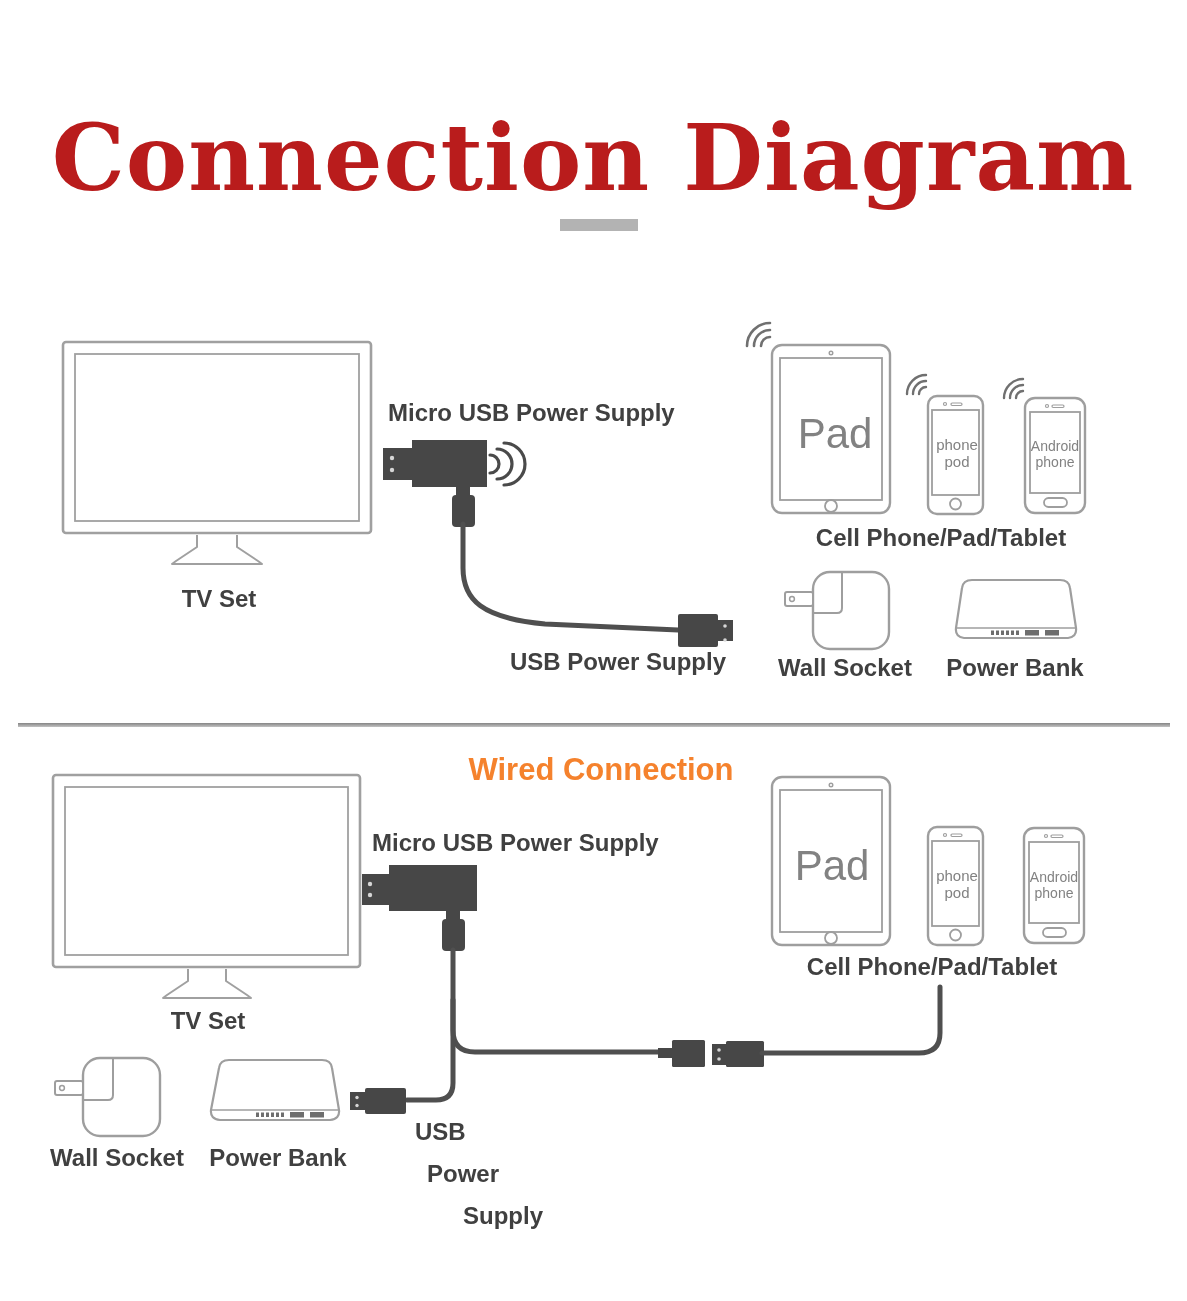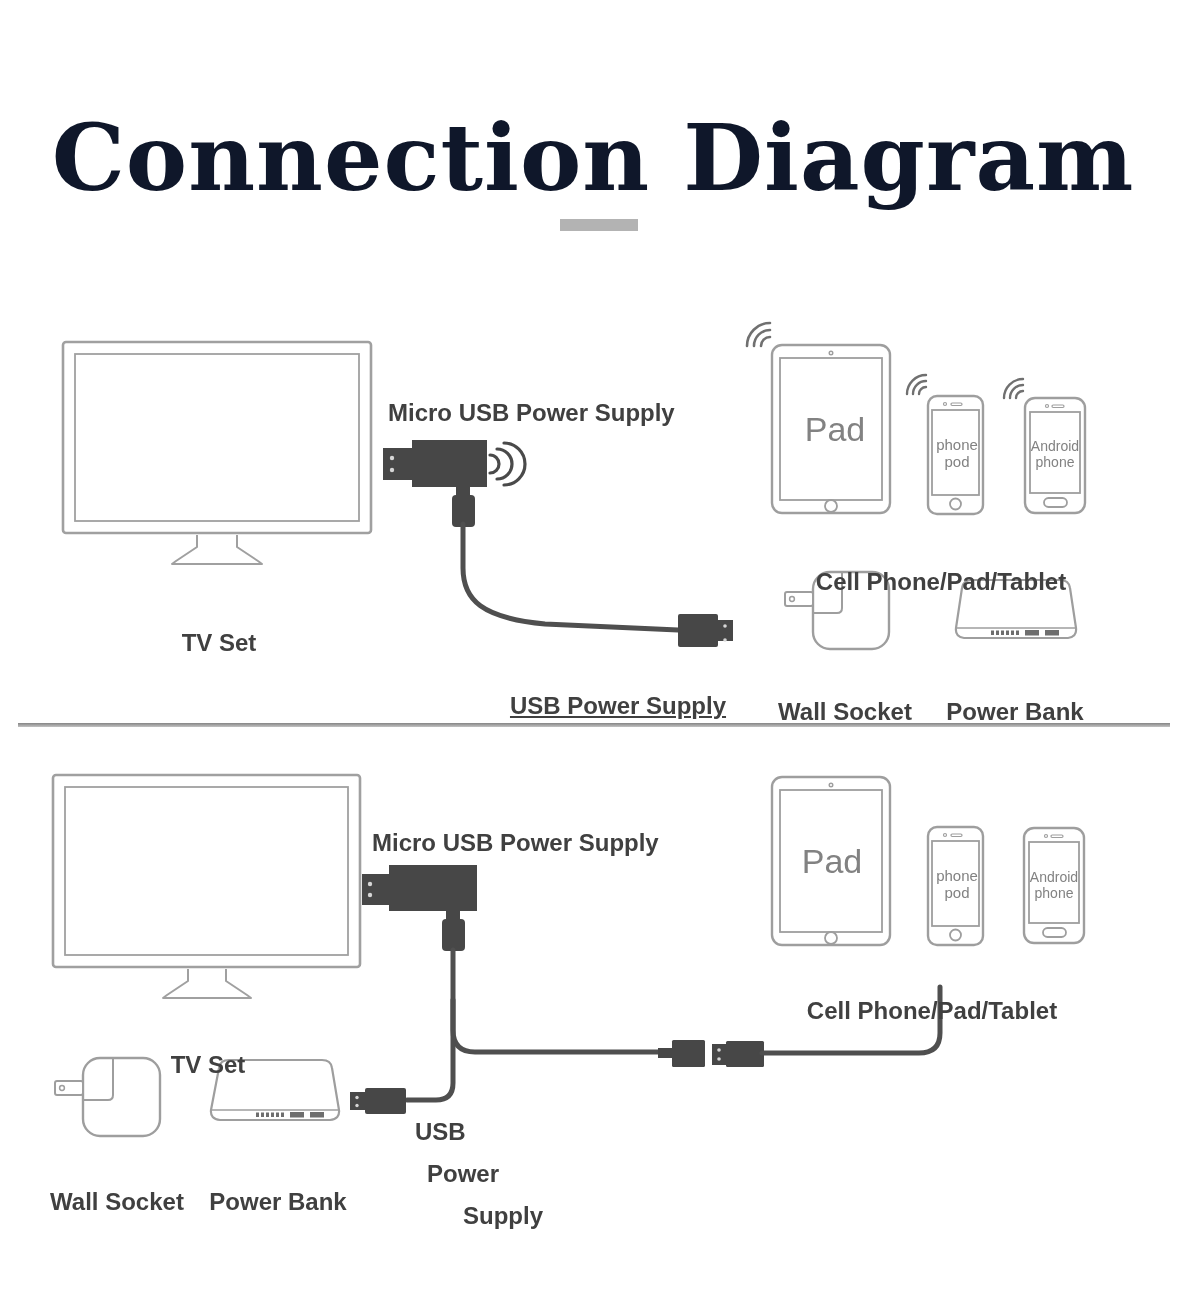--- a/index.html
+++ b/index.html
@@ -2,37 +2,37 @@
 <html><head>
 <meta charset="utf-8">
 <style>
   html,body{margin:0;padding:0;background:#fff;}
   .canvas{
     position:relative;width:1187px;height:1301px;background:#fff;overflow:hidden;
     font-family:"Liberation Sans",sans-serif;
   }
   .title{
     position:absolute;left:593px;top:104px;transform:translateX(-50%);
-    font-family:"DejaVu Serif",serif;font-weight:bold;font-size:92px;color:#0f172a;
+    font-family:"DejaVu Serif",serif;font-weight:bold;font-size:92px;color:#b91c1c;
     letter-spacing:1px;white-space:nowrap;margin:0;
   }
   .title-dash{position:absolute;left:560px;top:219px;width:78px;height:12px;background:#b3b3b3;}
   .heading{
     position:absolute;transform:translateX(-50%);font-weight:bold;font-size:31px;
     color:#f5822d;white-space:nowrap;
   }
   .label{
     position:absolute;font-weight:bold;font-size:24px;color:#404040;white-space:nowrap;text-align:right;
   }
-  .label.centered{transform:translateX(-50%);margin-top:44px;}
+  .label.centered{transform:translateX(-50%);}
   .devtext{
     position:absolute;transform:translateX(-50%);color:#828282;text-align:center;
     font-weight:400;white-space:nowrap;
   }
-  .pad-text{font-size:34px;}
+  .pad-text{font-size:42px;}
   .phone-text{font-size:15px;line-height:17px;}
   .android-text{font-size:14px;line-height:16px;}
   .divider{position:absolute;left:18px;top:723px;width:1152px;height:4px;
     background:linear-gradient(#848484,#c2c2c2);}
   svg{position:absolute;left:0;top:0;}
 </style>
 </head>
 <body>
 
 <div class="canvas">
@@ -212,36 +212,37 @@
           <rect x="104" y="54" width="14" height="5.5"></rect>
       </g>
     </g>
   </svg>
 
   <h1 class="title">Connection Diagram</h1>
   <div class="title-dash"></div>
 
   <div class="label centered" style="left:219px;top:585px;">TV Set</div>
   <div class="label" style="left:388px;top:399px;">Micro USB Power Supply</div>
-  <div class="label centered" style="left:618px;top:648px;text-decoration:underline;">USB Power Supply</div>
+  <div class="label centered" style="left:618px;top:648px;">USB Power Supply</div>
   <div class="label centered" style="left:941px;top:524px;">Cell Phone/Pad/Tablet</div>
   <div class="label centered" style="left:845px;top:654px;">Wall Socket</div>
   <div class="label centered" style="left:1015px;top:654px;">Power Bank</div>
   <div class="devtext pad-text" style="left:835px;top:410px;">Pad</div>
   <div class="devtext phone-text" style="left:957px;top:436px;">
     <div>phone</div>
     <div>pod</div>
   </div>
   <div class="devtext android-text" style="left:1055px;top:438px;">
     <div>Android</div>
     <div>phone</div>
   </div>
 
   <div class="divider"></div>
 
+  <div class="heading" style="left:601px;top:752px;">Wired Connection</div>
   <div class="label centered" style="left:208px;top:1007px;">TV Set</div>
   <div class="label" style="left:372px;top:829px;">Micro USB Power Supply</div>
   <div class="label centered" style="left:932px;top:953px;">Cell Phone/Pad/Tablet</div>
   <div class="label centered" style="left:117px;top:1144px;">Wall Socket</div>
   <div class="label centered" style="left:278px;top:1144px;">Power Bank</div>
   <div class="label" style="left:415px;top:1118px;">USB</div>
   <div class="label" style="left:427px;top:1160px;">Power</div>
   <div class="label" style="left:415px;top:1202px;margin-left:48px;">Supply</div>
   <div class="devtext pad-text" style="left:832px;top:842px;">Pad</div>
   <div class="devtext phone-text" style="left:957px;top:867px;">

